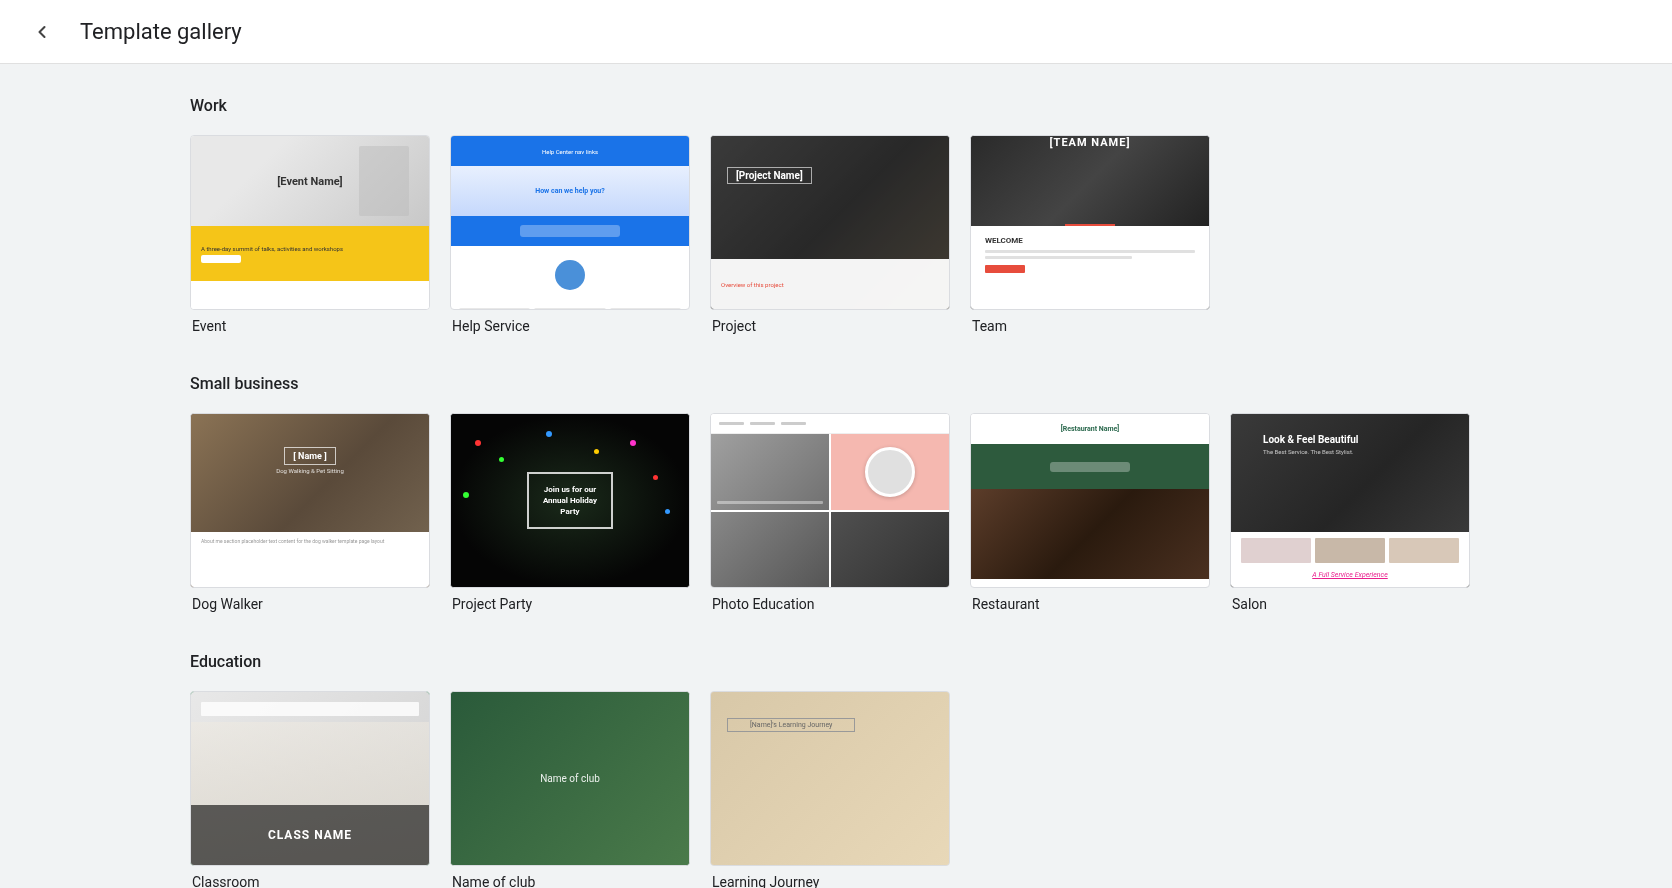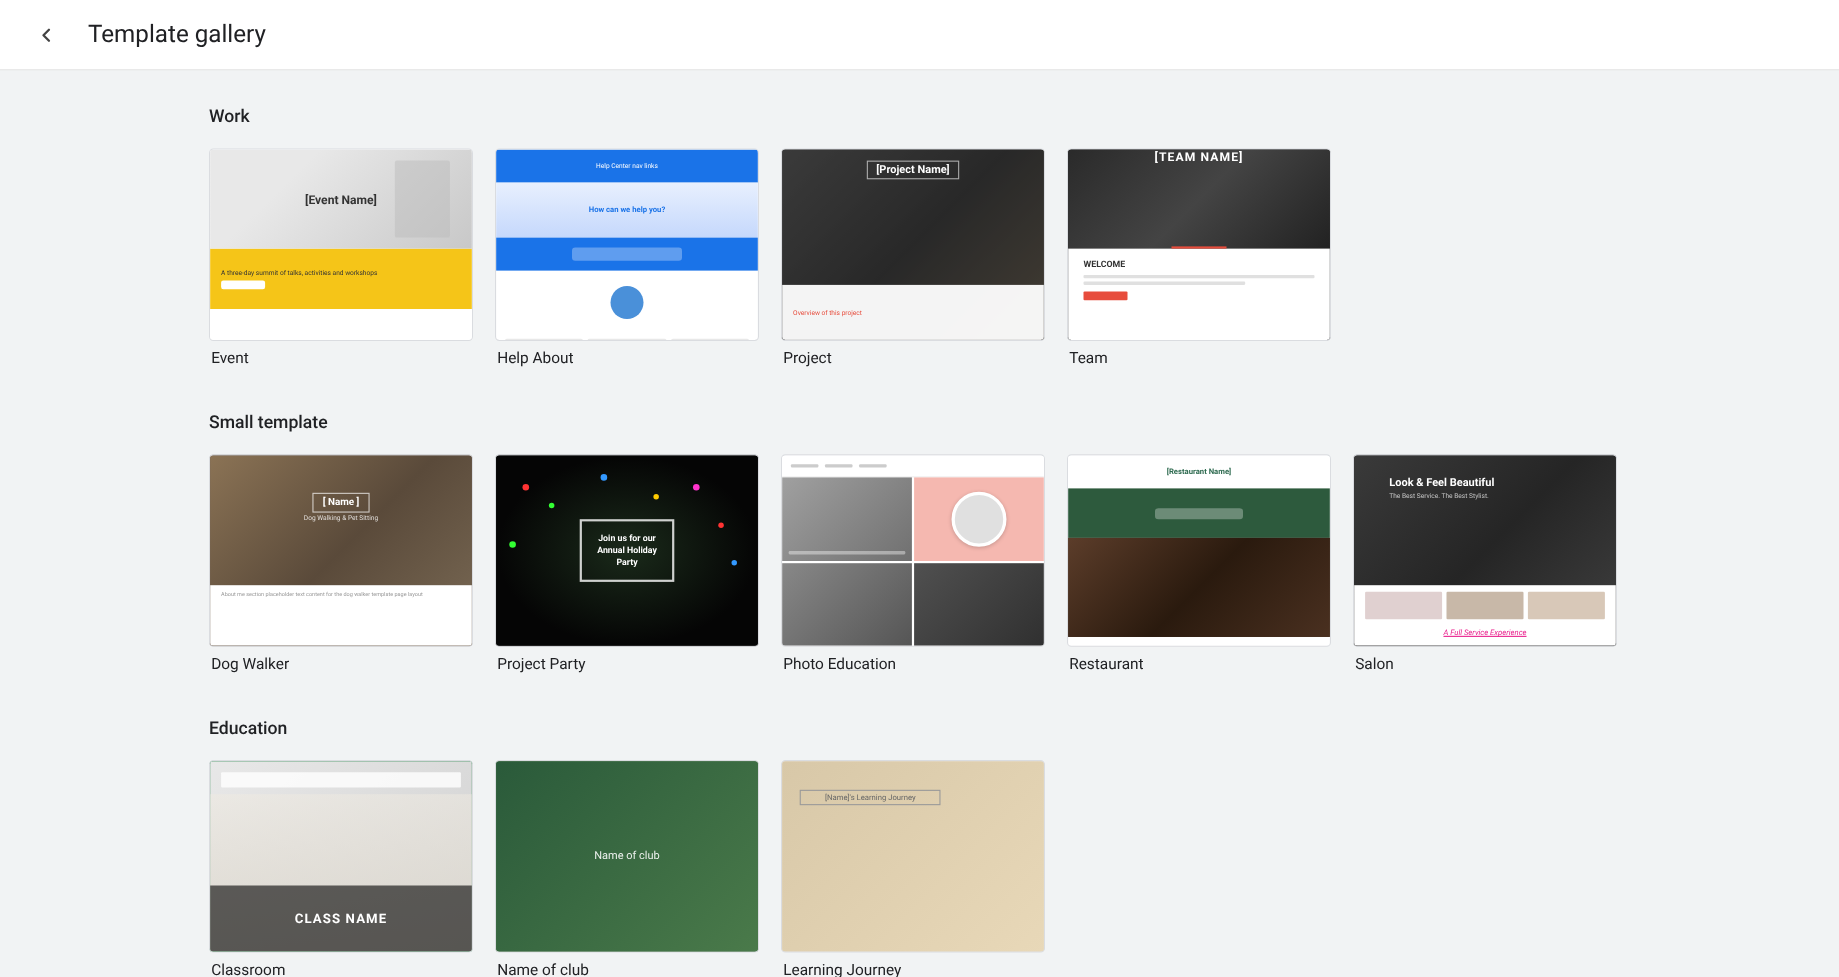--- a/index.html
+++ b/index.html
@@ -192,23 +192,23 @@
       position: relative;
     }
     .thumb-project .proj-overlay {
       position: absolute;
       inset: 0;
       background: rgba(0,0,0,0.45);
     }
     .thumb-project .proj-content {
       position: relative;
       z-index: 1;
-      padding: 6px 16px;
+      padding: 28px 16px;
       color: #fff;
-      text-align: center;
+      text-align: left;
     }
     .thumb-project .proj-title {
       font-size: 10px;
       font-weight: bold;
       border: 1px solid rgba(255,255,255,0.6);
       display: inline-block;
       padding: 2px 8px;
       margin-bottom: 3px;
     }
     .thumb-project .proj-sub {
@@ -571,21 +571,21 @@
           </div>
           <div style="display:flex;align-items:center;justify-content:center;padding:6px;">
             <div class="hc-icon"></div>
           </div>
           <div class="hc-cards">
             <div class="hc-card"></div>
             <div class="hc-card"></div>
             <div class="hc-card"></div>
           </div>
         </div>
-        <span class="template-name">Help About</span>
+        <span class="template-name">Help Service</span>
       </div>
 
       <div class="template-item">
         <div class="template-thumbnail thumb-project">
           <div class="proj-bg"></div>
           <div class="proj-overlay"></div>
           <div class="proj-content">
             <div class="proj-title">[Project Name]</div>
             <div class="proj-sub"></div>
           </div>
@@ -609,21 +609,21 @@
             <div class="team-btn"></div>
           </div>
         </div>
         <span class="template-name">Team</span>
       </div>
 
     </div>
   </div>
 
   <div class="section">
-    <div class="section-title">Small template</div>
+    <div class="section-title">Small business</div>
     <div class="templates-grid">
 
       <div class="template-item">
         <div class="template-thumbnail thumb-dogwalker">
           <div class="dw-bg"></div>
           <div class="dw-content">
             <div class="dw-name">[ Name ]</div>
             <div class="dw-sub">Dog Walking &amp; Pet Sitting</div>
           </div>
           <div class="dw-bottom">

